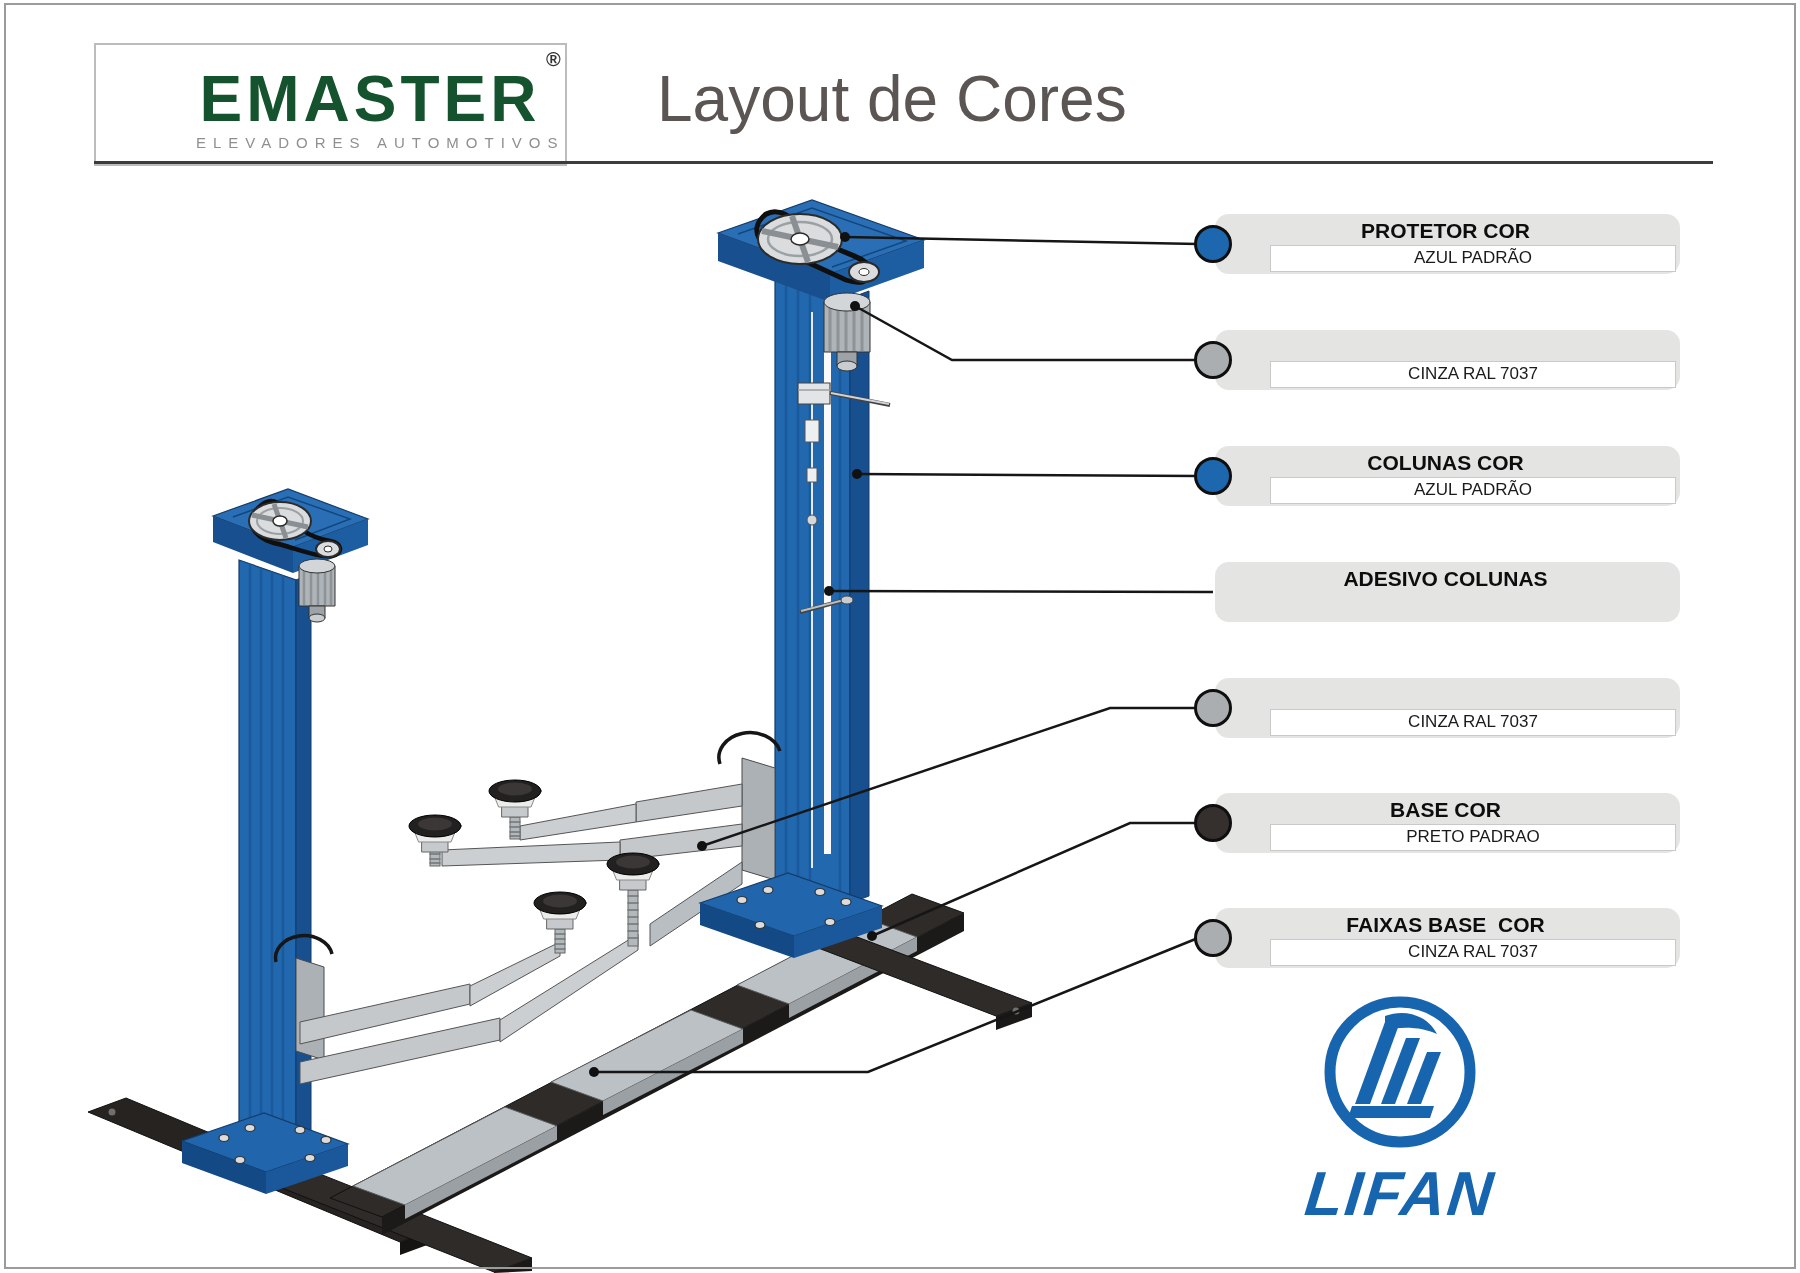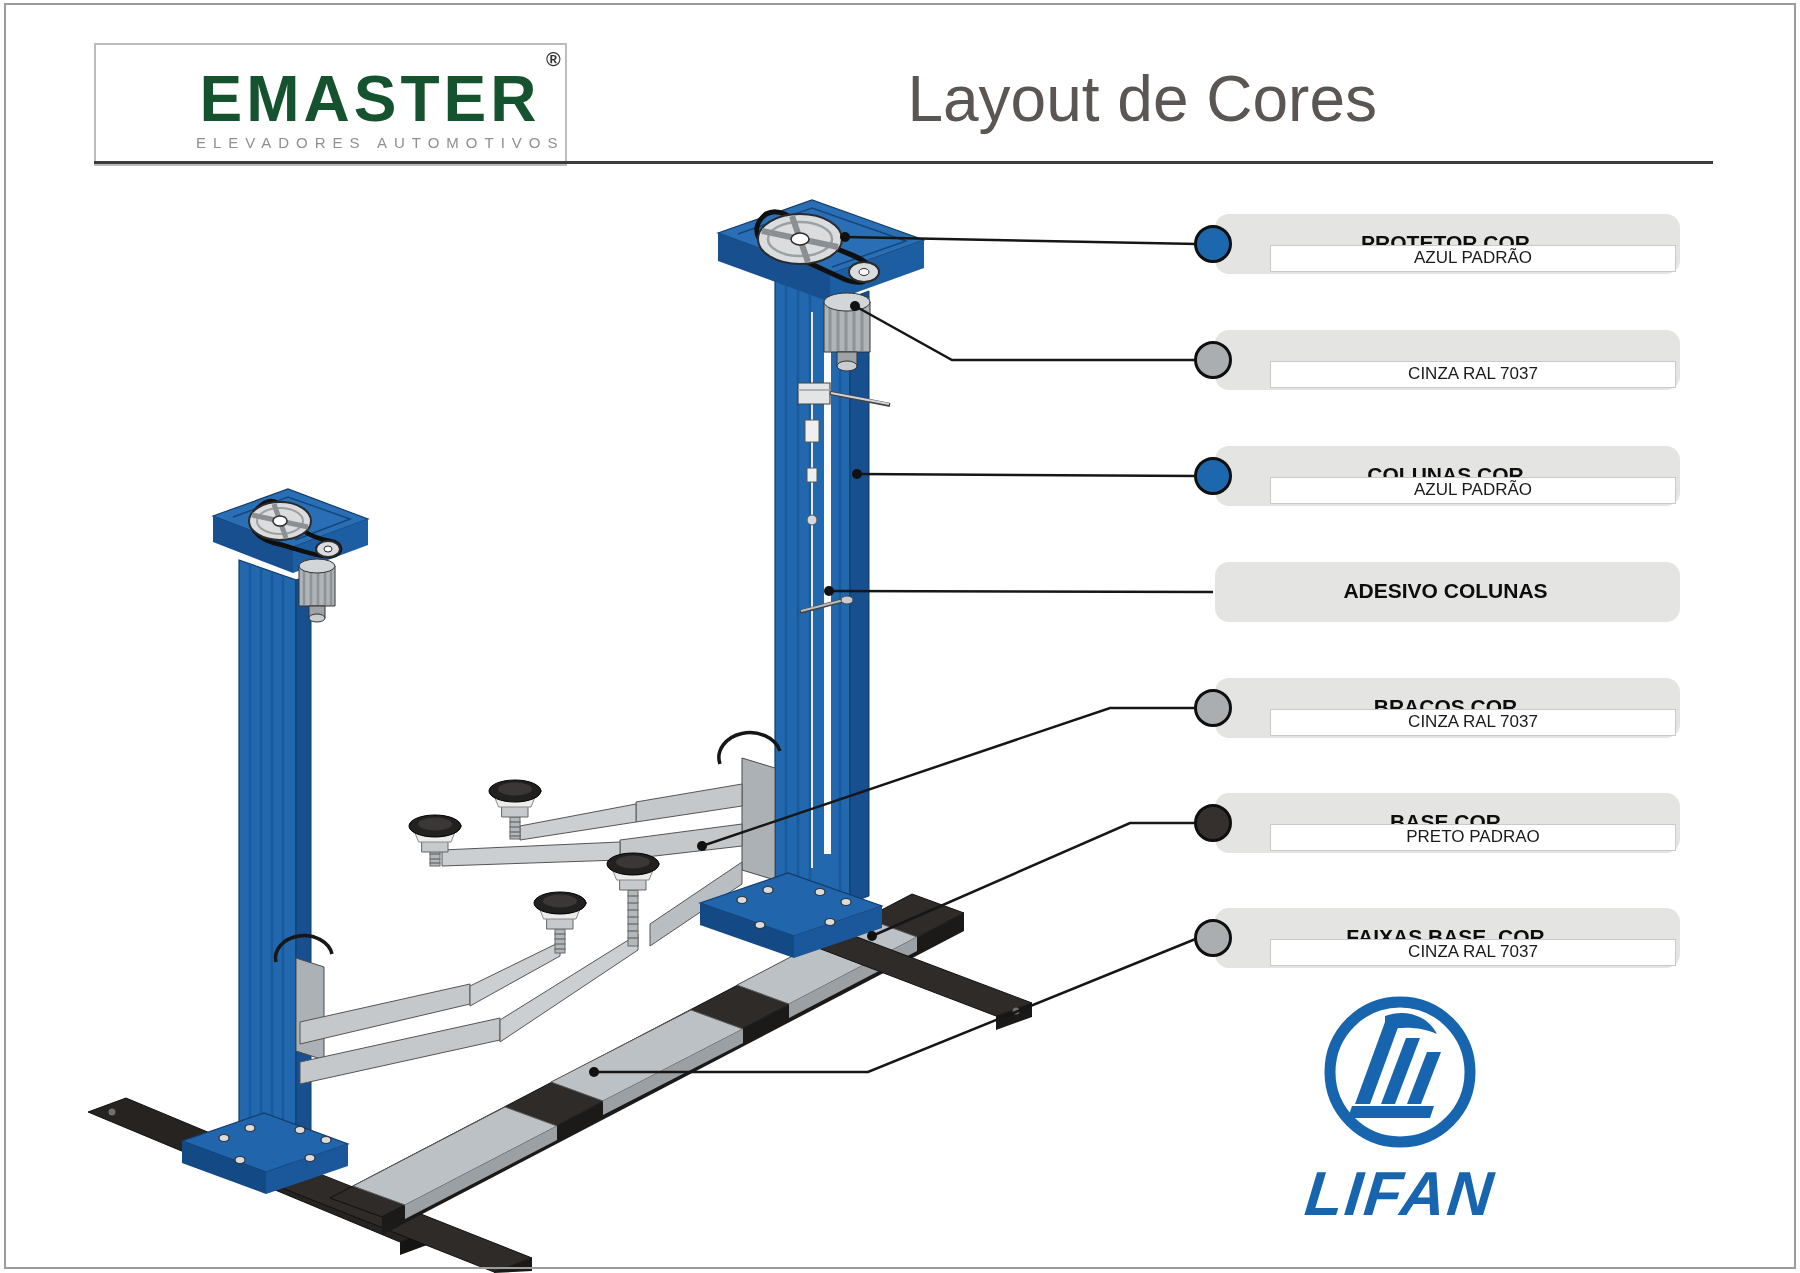--- a/index.html
+++ b/index.html
@@ -8,28 +8,28 @@
   .page-frame{position:absolute;left:4px;top:3px;right:4px;bottom:4px;border:2px solid #9b9b9b;pointer-events:none;}
   .art{position:absolute;left:0;top:0;width:1800px;height:1273px;}
 
   
   .logo-box{position:absolute;left:94px;top:43px;width:469px;height:119px;border:2px solid #bcbcbc;background:#fff;}
   .brand{position:absolute;left:192px;top:62px;width:356px;text-align:center;font-size:64px;font-weight:800;
          letter-spacing:4px;color:#14532d;white-space:pre;}
   .registered{position:absolute;left:546px;top:48px;font-size:20px;color:#333;font-weight:700;}
   .tagline{position:absolute;left:196px;top:134px;width:352px;text-align:center;font-size:15px;
            letter-spacing:7px;color:#8f8f8f;white-space:pre;}
-  .title{position:absolute;left:657px;top:62px;width:720px;text-align:right;font-size:64px;font-weight:400;
+  .title{position:absolute;left:657px;top:62px;width:720px;text-align:left;font-size:64px;font-weight:400;
          color:#5b5653;}
   .header-rule{position:absolute;left:94px;top:161px;width:1619px;height:3px;background:#3c3c3c;}
 
   
   .callout{position:absolute;left:1215px;width:465px;height:60px;background:#e4e4e2;border-radius:14px;}
   .callout .c-title{position:absolute;left:0;right:4px;top:5px;text-align:center;font-size:21px;font-weight:700;
-                    color:#0d0d0d;white-space:pre;margin-top:12px;}
+                    color:#0d0d0d;white-space:pre;}
   .callout .c-valuebox{position:absolute;left:55px;right:4px;top:31px;height:25px;background:#ffffff;
                        border:1px solid #c9c9c7;border-radius:0;}
   .callout .c-value{position:absolute;left:0;right:0;top:2px;text-align:center;font-size:17px;color:#1a1a1a;white-space:pre;}
   .marker{position:absolute;left:-21px;top:11px;width:38px;height:38px;border-radius:50%;
           border:3px solid #0f0f0f;box-sizing:border-box;background:#ccc;}
 
   
   .lifan-text{position:absolute;left:1250px;top:1158px;width:300px;text-align:center;font-size:62px;
               font-weight:800;font-style:italic;color:#1765ae;letter-spacing:2px;transform:skewX(-6deg);}
 </style>
@@ -340,21 +340,20 @@
       <div class="c-value">AZUL PADRÃO</div>
     </div>
   </div>
 
   <div class="callout" style="top:562px">
     <div class="c-title">ADESIVO COLUNAS</div>
   </div>
 
   <div class="callout" style="top:678px">
     <span class="marker" style="background-color: rgb(171, 174, 176);"></span>
-    <div class="c-title">BRAÇOS COR</div>
     <div class="c-valuebox">
       <div class="c-value">CINZA RAL 7037</div>
     </div>
   </div>
 
   <div class="callout" style="top:793px">
     <span class="marker" style="background-color: rgb(53, 48, 45);"></span>
     <div class="c-title">BASE COR</div>
     <div class="c-valuebox">
       <div class="c-value">PRETO PADRAO</div>

